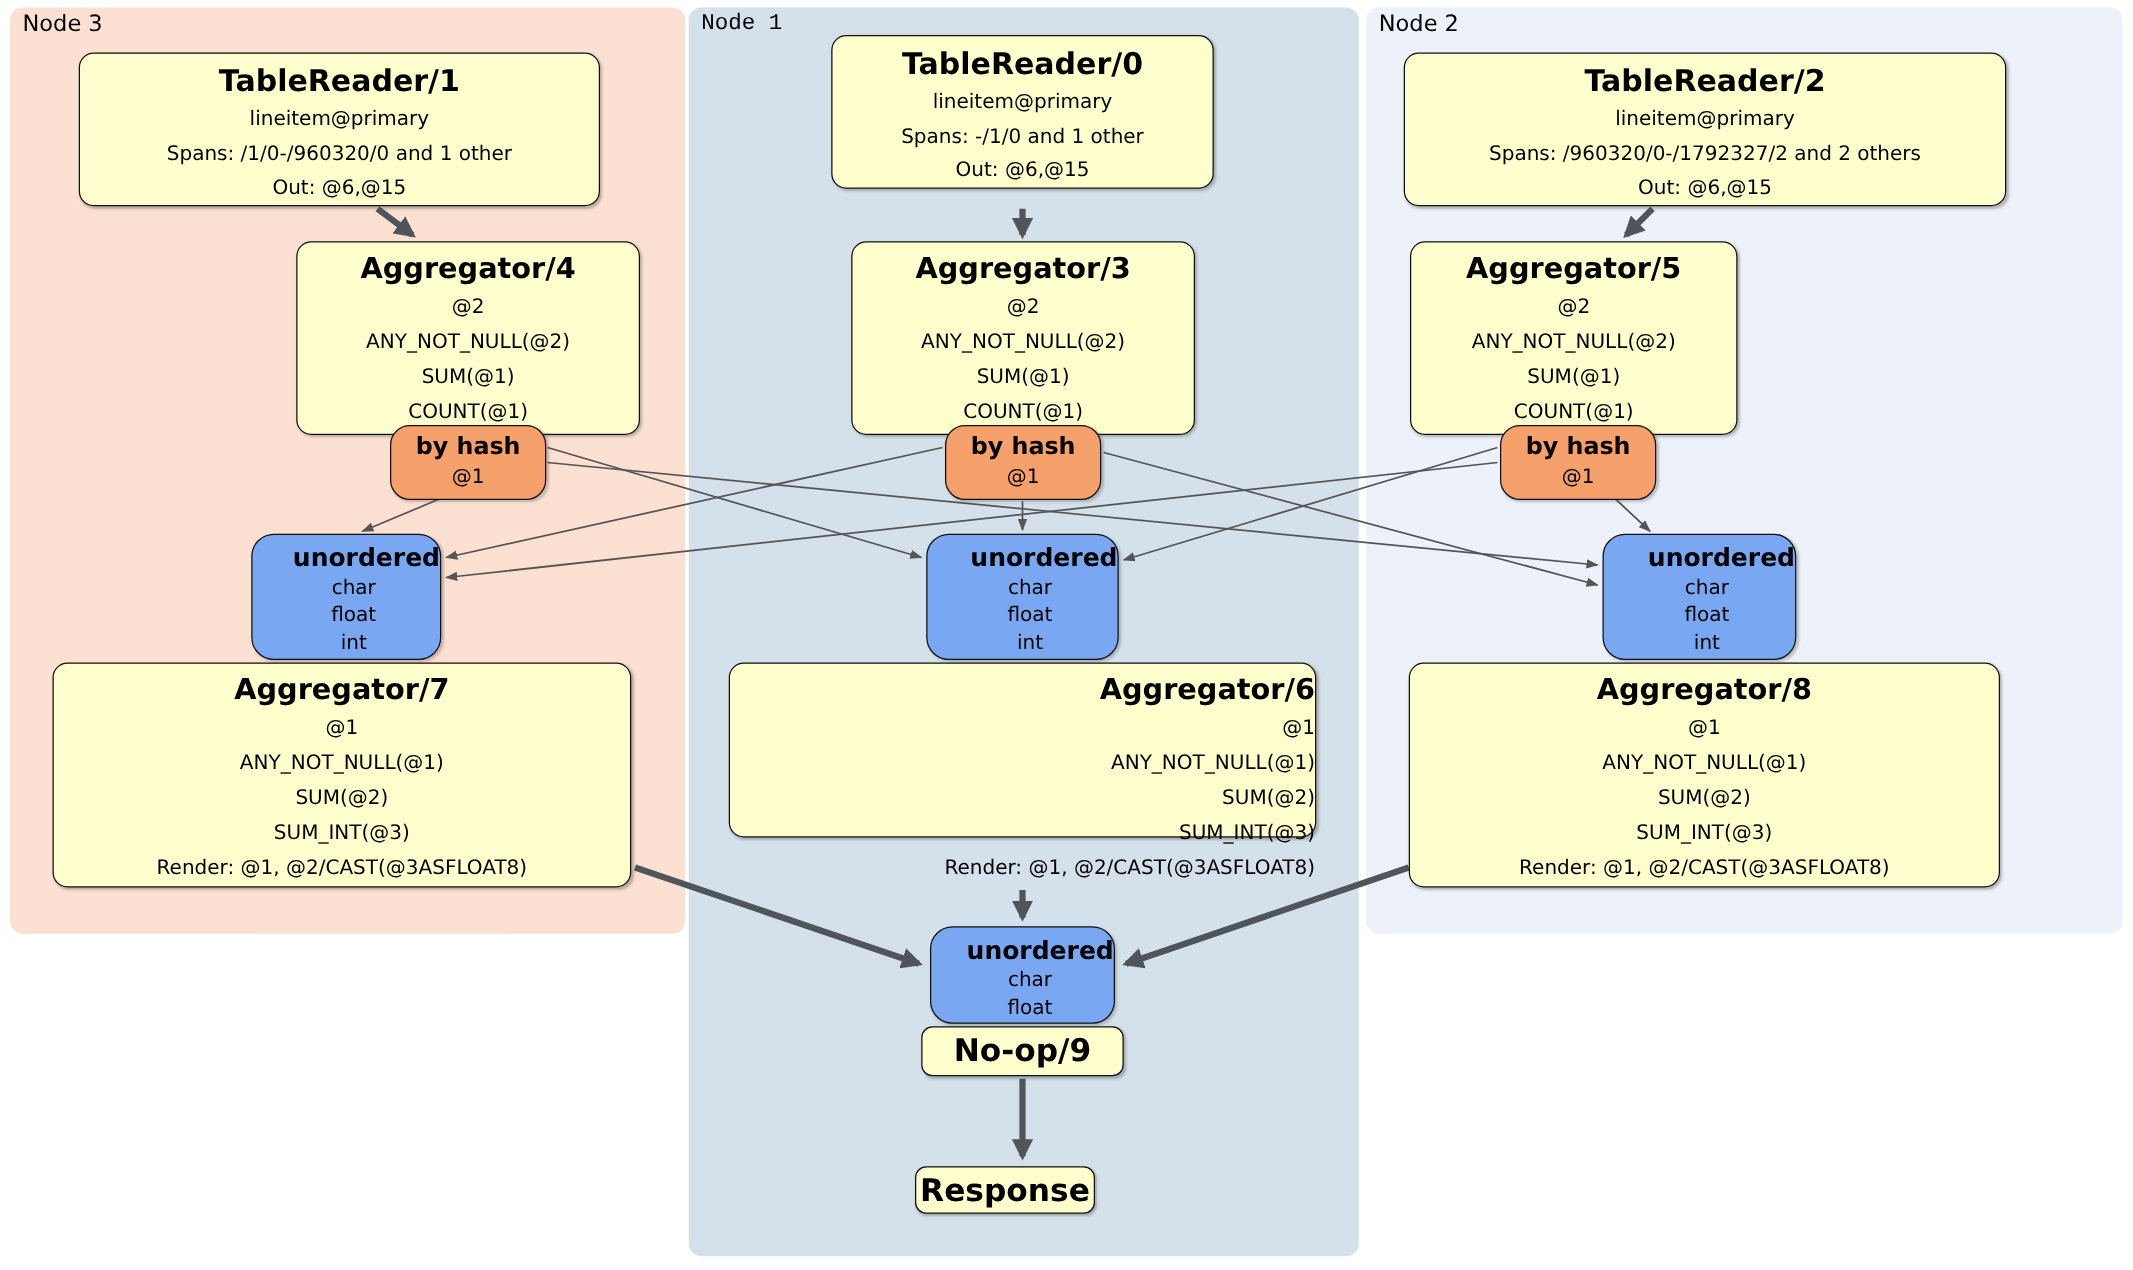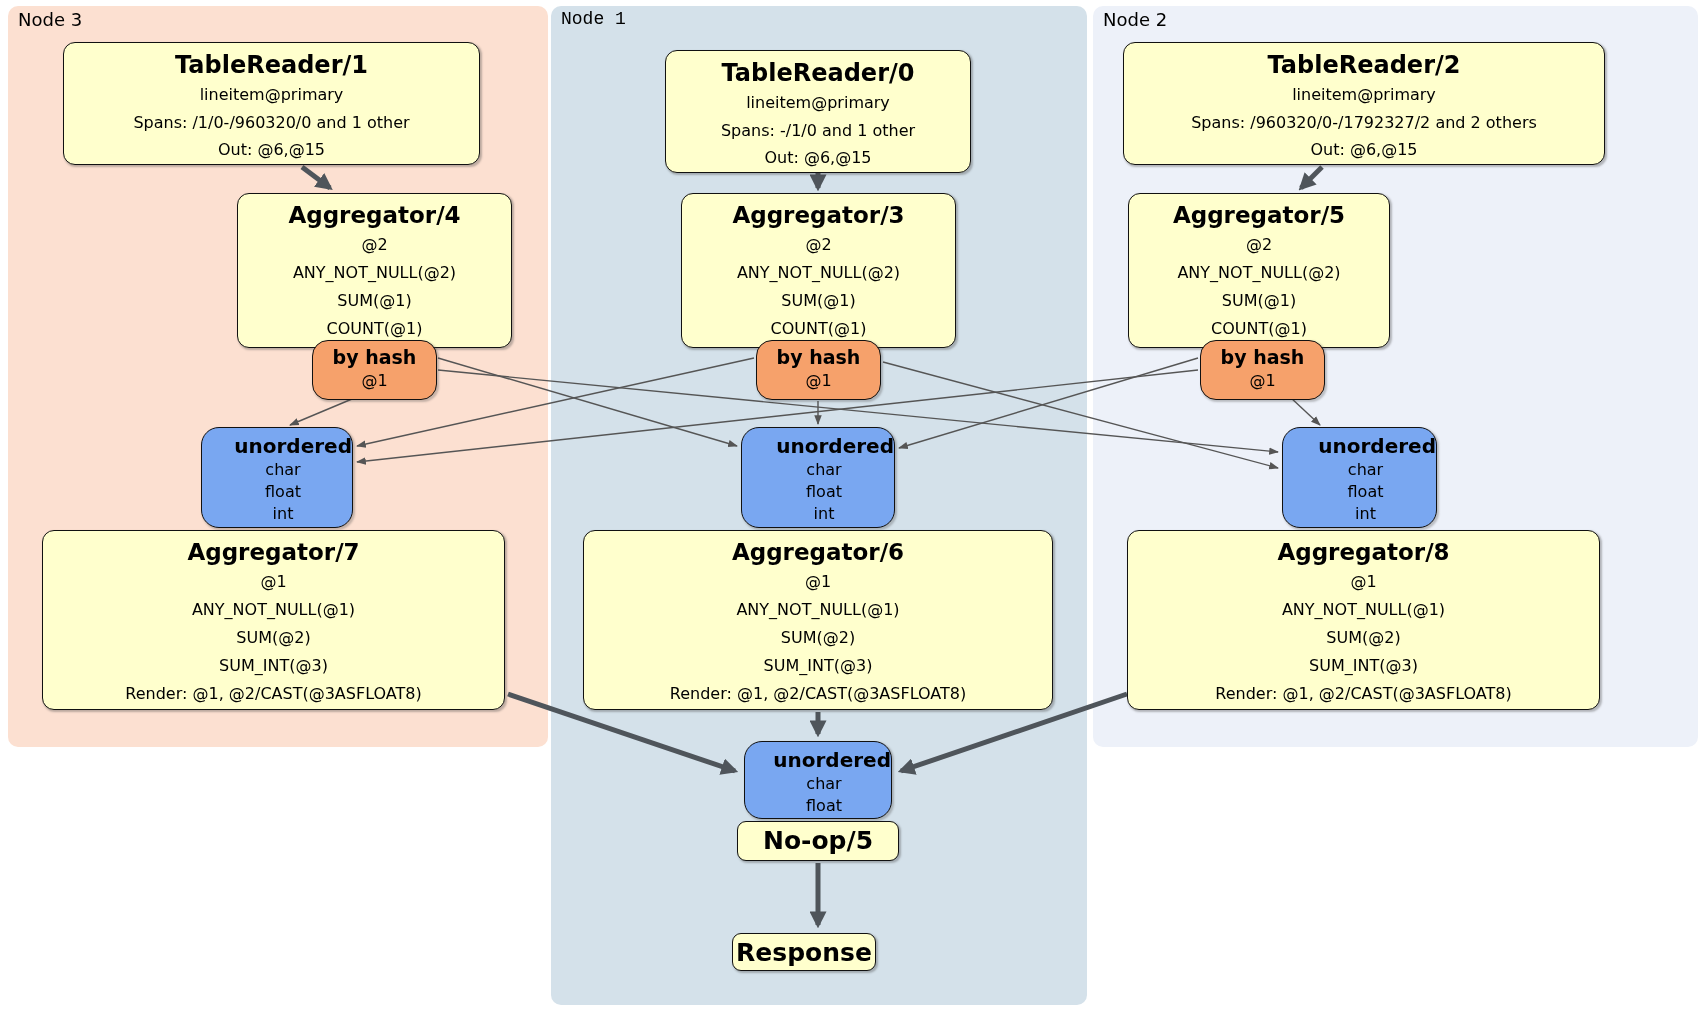--- a/index.html
+++ b/index.html
@@ -117,21 +117,21 @@
 
   <div class="pbox aggbot" style="left:42px;top:530px;width:463px;height:180px;">
     <div class="ptitle">Aggregator/7</div>
     <div class="pline">@1</div>
     <div class="pline">ANY_NOT_NULL(@1)</div>
     <div class="pline">SUM(@2)</div>
     <div class="pline">SUM_INT(@3)</div>
     <div class="pline">Render: @1, @2/CAST(@3ASFLOAT8)</div>
   </div>
 
-  <div class="pbox tr" style="left:665px;top:50px;width:306px;height:123px;">
+  <div class="pbox tr" style="left:665px;top:28px;width:306px;height:123px;">
     <div class="ptitle">TableReader/0</div>
     <div class="pline">lineitem@primary</div>
     <div class="pline">Spans: -/1/0 and 1 other</div>
     <div class="pline">Out: @6,@15</div>
   </div>
 
   <div class="pbox aggtop" style="left:681px;top:193px;width:275px;height:155px;">
     <div class="ptitle">Aggregator/3</div>
     <div class="pline">@2</div>
     <div class="pline">ANY_NOT_NULL(@2)</div>
@@ -144,37 +144,37 @@
     <div class="rsub">@1</div>
   </div>
 
   <div class="sync" style="left:741px;top:427px;width:154px;height:101px;">
     <div class="stitle">unordered</div>
     <div class="sline">char</div>
     <div class="sline">float</div>
     <div class="sline">int</div>
   </div>
 
-  <div class="pbox aggbot" style="left:583px;top:530px;width:470px;height:180px;">
+  <div class="pbox aggbot" style="left:583px;top:530px;width:470px;height:140px;text-align:right;">
     <div class="ptitle">Aggregator/6</div>
     <div class="pline">@1</div>
     <div class="pline">ANY_NOT_NULL(@1)</div>
     <div class="pline">SUM(@2)</div>
     <div class="pline">SUM_INT(@3)</div>
     <div class="pline">Render: @1, @2/CAST(@3ASFLOAT8)</div>
   </div>
 
   <div class="sync" style="left:744px;top:741px;width:148px;height:78px;">
     <div class="stitle">unordered</div>
     <div class="sline">char</div>
     <div class="sline">float</div>
   </div>
 
   <div class="pbox small" style="left:737px;top:821px;width:162px;height:40px;">
-    <div class="ptitle">No-op/5</div>
+    <div class="ptitle">No-op/9</div>
   </div>
 
   <div class="pbox small" style="left:732px;top:933px;width:144px;height:38px;">
     <div class="ptitle">Response</div>
   </div>
 
   <div class="pbox tr" style="left:1123px;top:42px;width:482px;height:123px;">
     <div class="ptitle">TableReader/2</div>
     <div class="pline">lineitem@primary</div>
     <div class="pline">Spans: /960320/0-/1792327/2 and 2 others</div>

